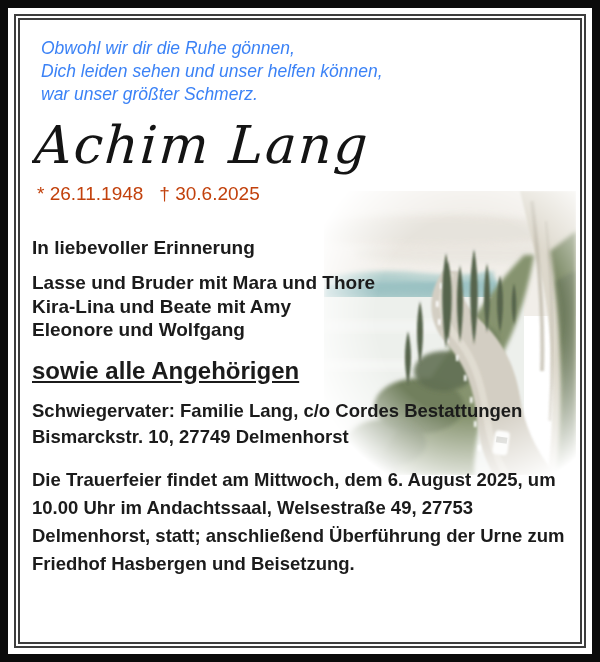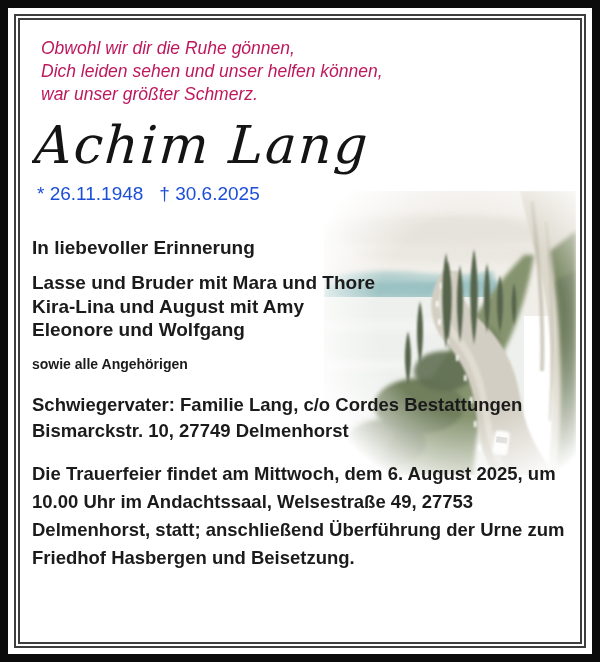--- a/index.html
+++ b/index.html
@@ -21,21 +21,21 @@
   .content{
     position:absolute;left:12px;top:12px;right:12px;bottom:2px;
     color:#1b1b1b;
     overflow:hidden;
   }
   
   .verse{
     font-style:italic;
     font-size:17.5px;line-height:23px;
     padding-left:9px;padding-top:5px;
-    color:#be185d;
+    color:#3b82f6;
   }
   .intro{
     font-size:19px;line-height:27px;
     margin-top:12px;
     text-align:justify;text-align-last:justify;
     color:#1f1f1f;
   }
   .deceased{
     font-family:"DejaVu Serif", serif;
     font-style:italic;
@@ -43,34 +43,35 @@
     margin-top:4px;
     letter-spacing:2px;
     transform:skewX(-4deg);
     transform-origin:left bottom;
     white-space:nowrap;
     color:#141414;
   }
   .dates{
     font-size:19px;line-height:22px;
     margin-top:3px;padding-left:5px;
-    color:#1d4ed8;
+    color:#c2410c;
   }
   .dates .death{margin-left:16px;}
   .remembrance{
     font-weight:bold;font-size:19px;line-height:21px;
     margin-top:32px;
   }
   .mourners{
     font-weight:bold;font-size:19px;line-height:23.5px;
     margin-top:13px;
   }
   .relatives{
-    font-weight:bold;font-size:14px;line-height:21px;
-    margin-top:12px;
+    font-weight:bold;font-size:24px;line-height:21px;
+    margin-top:18px;
+    text-decoration:underline;
   }
   .address{
     font-weight:bold;font-size:18.5px;line-height:26px;
     margin-top:17px;
   }
   .funeral{
     font-weight:bold;font-size:18.5px;line-height:28px;
     margin-top:16px;
     max-width:558px;
   }
@@ -181,21 +182,21 @@
         <div class="deceased">Achim Lang</div>
 
         <div class="dates">
           <span class="birth">* 26.11.1948</span><span class="death">† 30.6.2025</span>
         </div>
 
         <div class="remembrance">In liebevoller Erinnerung</div>
 
         <div class="mourners">
           <div>Lasse und Bruder mit Mara und Thore</div>
-          <div>Kira-Lina und August mit Amy</div>
+          <div>Kira-Lina und Beate mit Amy</div>
           <div>Eleonore und Wolfgang</div>
         </div>
 
         <div class="relatives">sowie alle Angehörigen</div>
 
         <div class="address">
           <div>Schwiegervater: Familie Lang, c/o Cordes Bestattungen</div>
           <div>Bismarckstr. 10, 27749 Delmenhorst</div>
         </div>
 

